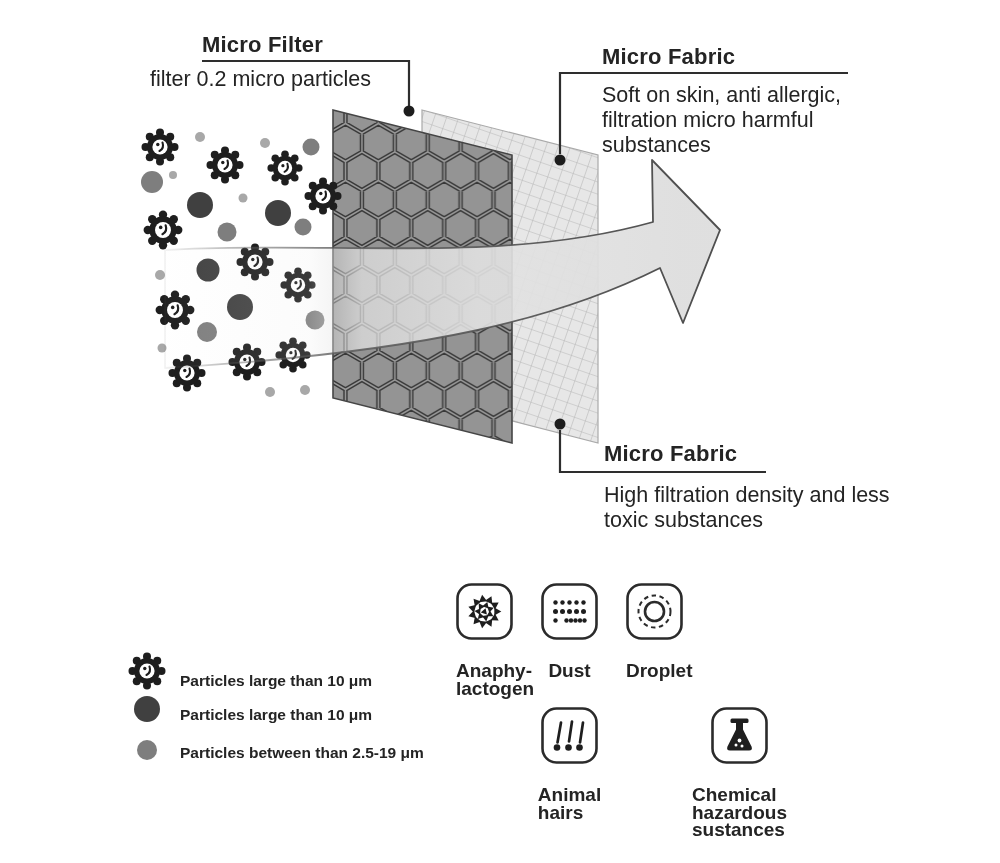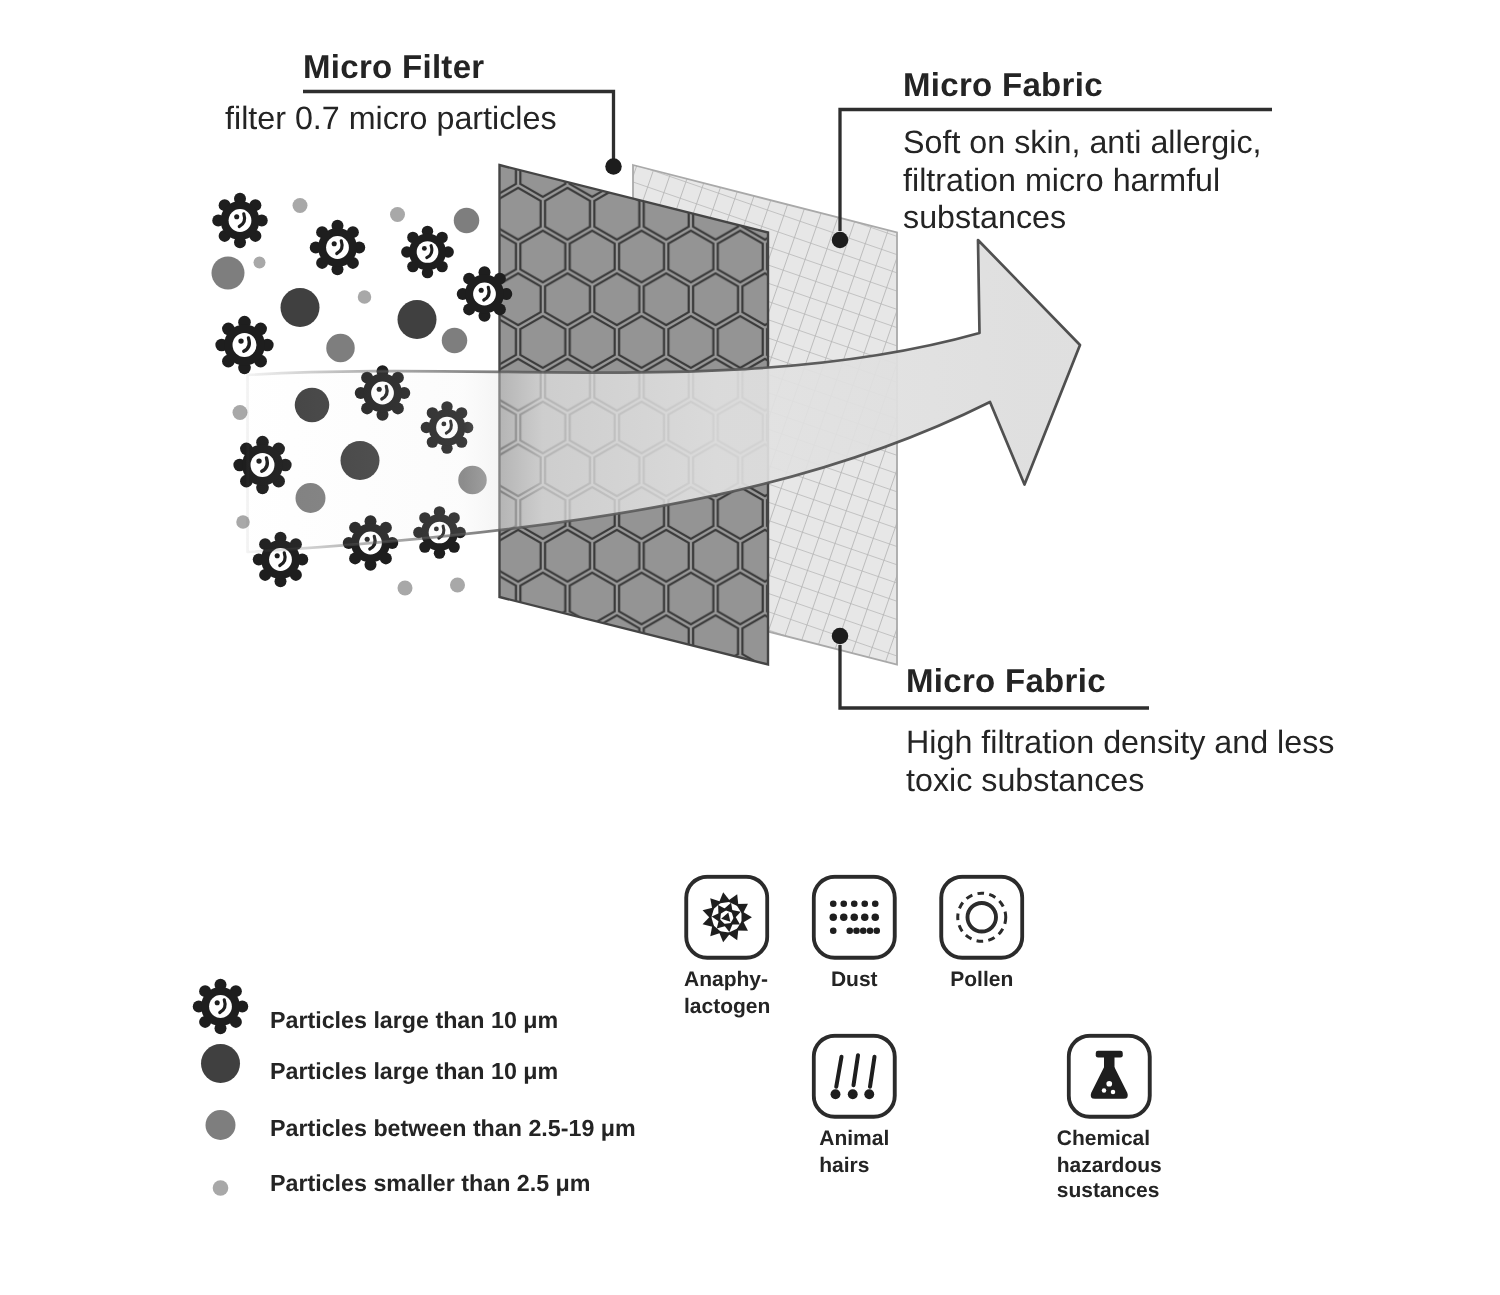--- a/index.html
+++ b/index.html
@@ -13,21 +13,21 @@
   
   .legend-row{position:absolute;display:flex;align-items:flex-end;}
   .legend-iconbox{width:40px;display:flex;justify-content:center;align-items:center;}
   .legend-label{margin-left:13px;font-weight:bold;font-size:15.5px;white-space:nowrap;color:#242424;}
   
   .hz-grid{position:absolute;left:456px;top:583px;display:grid;
            grid-template-columns:repeat(4,57px);column-gap:28px;}
   .hz-cell{display:flex;flex-direction:column;}
   .hz-cell.row2{margin-top:10px;grid-row:2;align-items:center;}
   .hz-cell .hz-icon{width:57px;height:57px;display:block;}
-  .hz-label{margin-top:4px;font-weight:bold;font-size:14px;line-height:17.5px;
+  .hz-label{margin-top:22px;font-weight:bold;font-size:19px;line-height:17.5px;
             white-space:pre-line;color:#242424;}
   .hz-label.center{text-align:center;width:57px;}
 </style>
 </head>
 <body>
 
 <div id="canvas">
 
   <svg class="abs" style="left:0;top:0" width="1000" height="560" viewBox="0 0 1000 560">
     <defs>
@@ -126,21 +126,21 @@
       <path d="M560 430 L560 472 L766 472"></path>
     </g>
     <g fill="#1d1d1d">
       <circle cx="409" cy="111" r="5.5"></circle>
       <circle cx="560" cy="160" r="5.5"></circle>
       <circle cx="560" cy="424" r="5.5"></circle>
     </g>
   </svg>
 
   <div class="abs callout-title" style="left:202px;top:32px">Micro Filter</div>
-  <div class="abs callout-desc" style="left:150px;top:67px">filter 0.7 micro particles</div>
+  <div class="abs callout-desc" style="left:150px;top:67px">filter 0.2 micro particles</div>
 
   <div class="abs callout-title" style="left:602px;top:44px">Micro Fabric</div>
   <div class="abs callout-desc" style="left:602px;top:83px">Soft on skin, anti allergic,
 filtration micro harmful
 substances</div>
 
   <div class="abs callout-title" style="left:604px;top:441px">Micro Fabric</div>
   <div class="abs callout-desc" style="left:604px;top:483px">High filtration density and less
 toxic substances</div>
 
@@ -177,28 +177,20 @@
 
   <div class="legend-row" style="left:127px;top:738px">
     <div class="legend-iconbox">
       <svg width="24" height="24" viewBox="-12 -12 24 24">
           <circle r="10" fill="#7e7e7e"></circle>
         </svg>
     </div>
     <div class="legend-label">Particles between than 2.5-19 μm</div>
   </div>
 
-  <div class="legend-row" style="left:127px;top:781px">
-    <div class="legend-iconbox">
-      <svg width="14" height="14" viewBox="-7 -7 14 14">
-          <circle r="5.2" fill="#a8a8a8"></circle>
-        </svg>
-    </div>
-    <div class="legend-label">Particles smaller than 2.5 μm</div>
-  </div>
 
   <div class="hz-grid">
 
     <div class="hz-cell">
       <svg class="hz-icon" viewBox="-28.5 -28.5 57 57">
         <rect x="-27" y="-27" width="54" height="54" rx="14" fill="#fff" stroke="#2b2b2b" stroke-width="2.6"></rect>
         <g fill="#1e1e1e">
             <path d="M0 -4.3 L4.085 2.666 L-4.085 2.666 Z" transform="translate(12.5 0) rotate(90)"></path>
             <path d="M0 -4.3 L4.085 2.666 L-4.085 2.666 Z" transform="translate(10.515669160389765 6.758010218194969) rotate(122.72727272727272)"></path>
             <path d="M0 -4.3 L4.085 2.666 L-4.085 2.666 Z" transform="translate(5.19268766252358 11.37039994193148) rotate(155.45454545454544)"></path>
@@ -249,21 +241,21 @@
       </svg>
       <div class="hz-label center">Dust</div>
     </div>
 
     <div class="hz-cell">
       <svg class="hz-icon" viewBox="-28.5 -28.5 57 57">
         <rect x="-27" y="-27" width="54" height="54" rx="14" fill="#fff" stroke="#2b2b2b" stroke-width="2.6"></rect>
         <circle r="16" fill="none" stroke="#2b2b2b" stroke-width="2" stroke-dasharray="4.5 3.5"></circle>
         <circle r="9.5" fill="none" stroke="#2b2b2b" stroke-width="2.6"></circle>
       </svg>
-      <div class="hz-label center">Pollen</div>
+      <div class="hz-label center">Droplet</div>
     </div>
 
     <div class="hz-cell row2" style="grid-column:2">
       <svg class="hz-icon" viewBox="-28.5 -28.5 57 57">
         <rect x="-27" y="-27" width="54" height="54" rx="14" fill="#fff" stroke="#2b2b2b" stroke-width="2.6"></rect>
         <g stroke="#1e1e1e" stroke-width="2.7" stroke-linecap="round">
           <line x1="-8.5" y1="-13" x2="-12" y2="7"></line>
           <line x1="2.5" y1="-14" x2="-0.5" y2="6"></line>
           <line x1="13.5" y1="-13" x2="10.5" y2="7"></line>
         </g>

